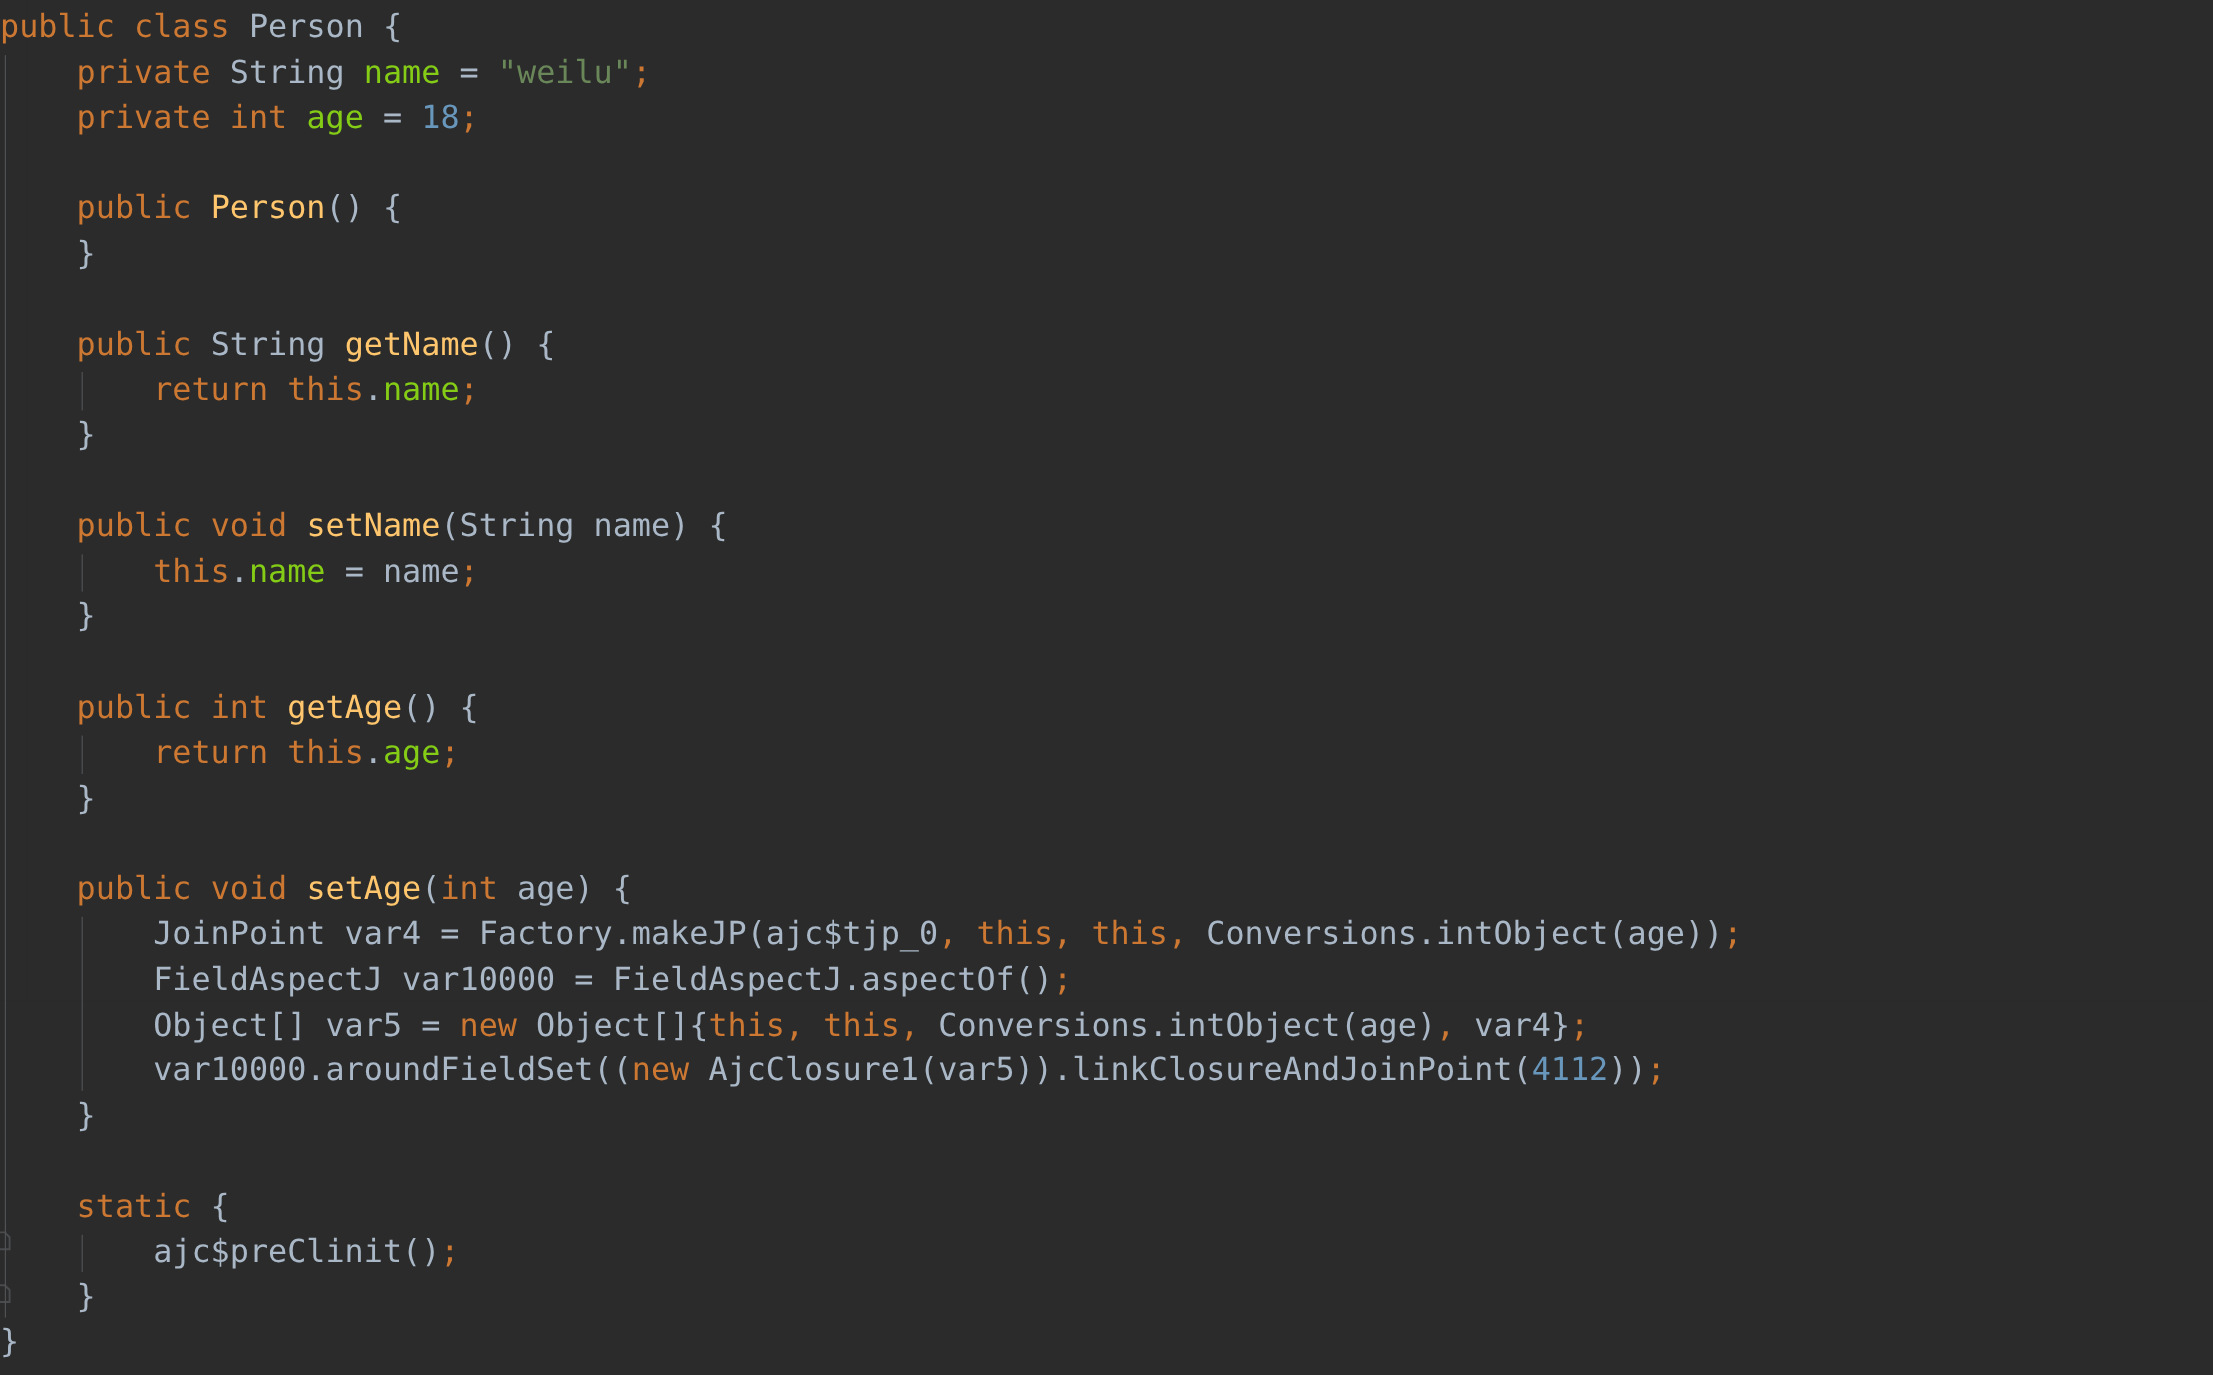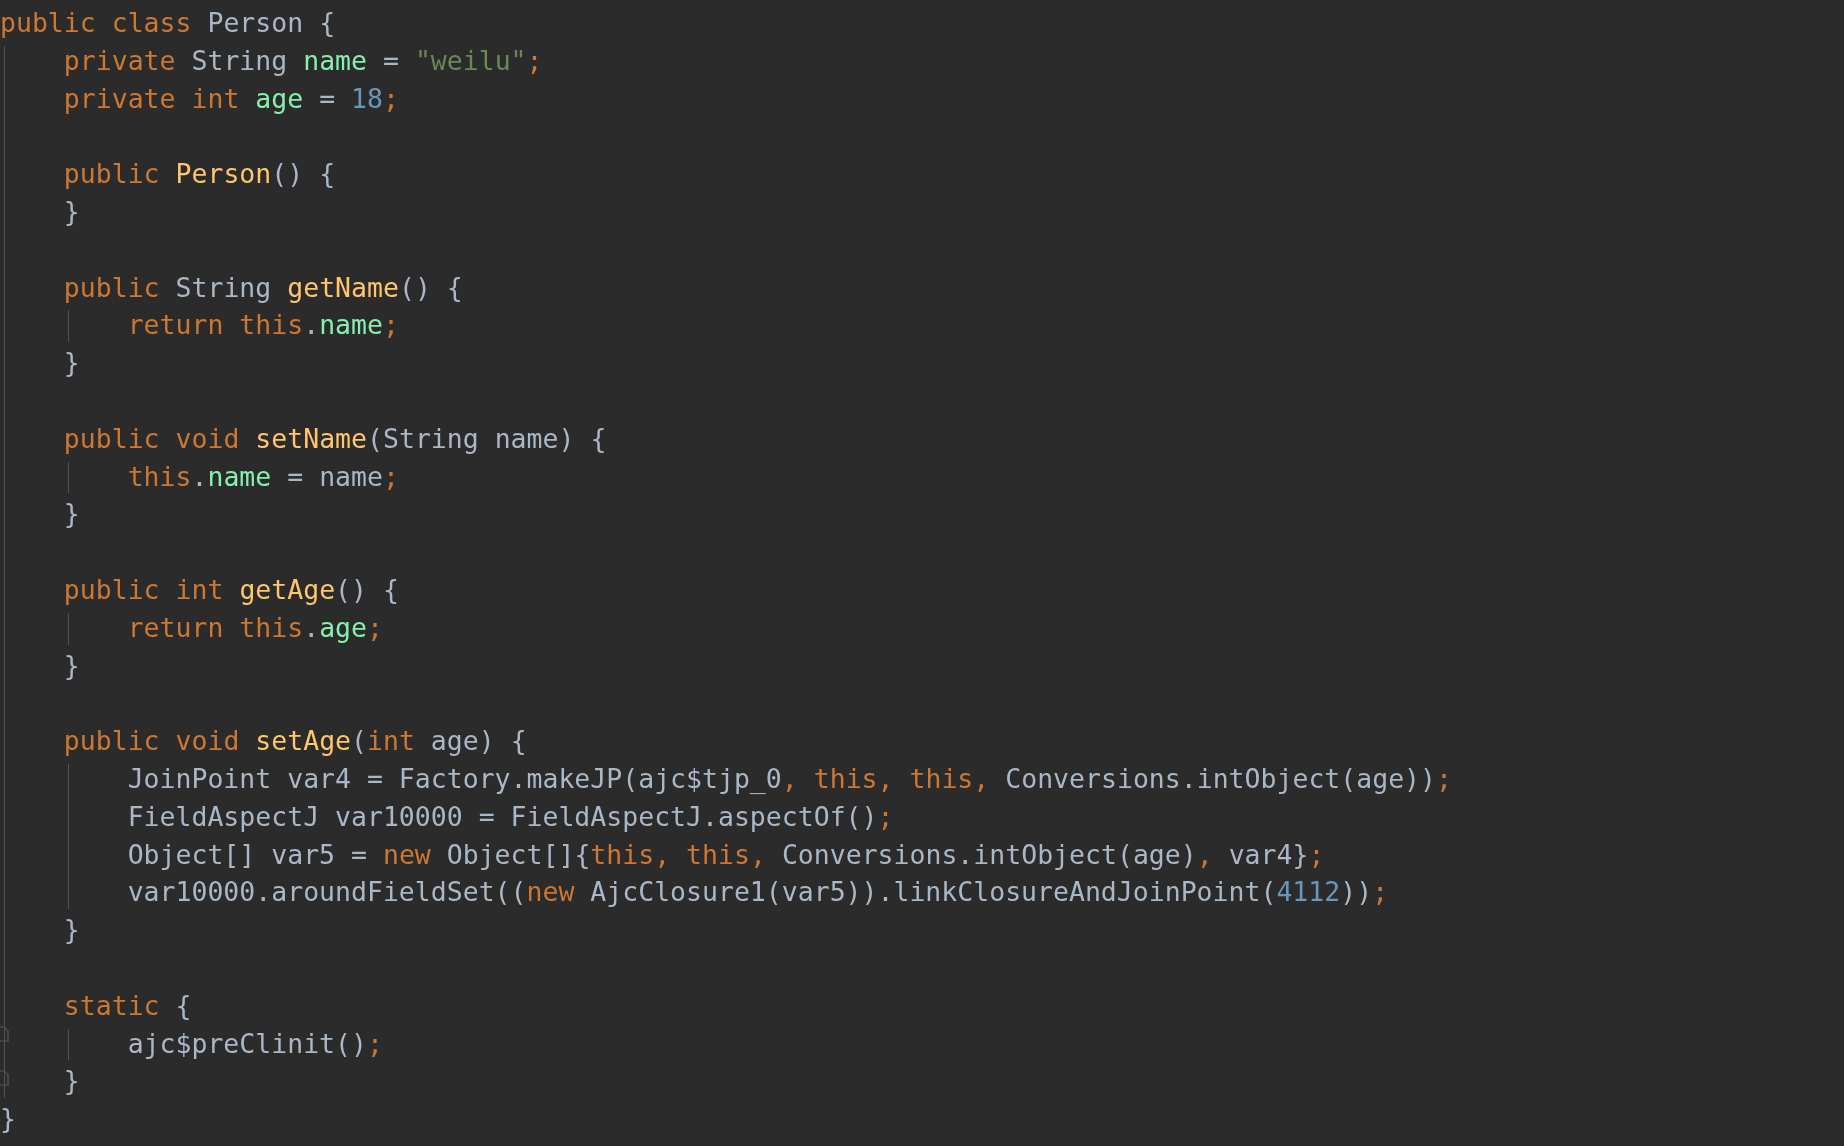--- a/index.html
+++ b/index.html
@@ -57,21 +57,21 @@
     position: absolute;
     width: 1px;
     background: #4f5254;
     pointer-events: none;
   }
 
   
   .kw   { color: #cc7832; }             
   .id   { color: #a9b7c6; }             
   .meth { color: #ffc66d; }             
-  .fld  { color: #86efac; }             
+  .fld  { color: #84cc16; }             
   .str  { color: #6a8759; }             
   .num  { color: #6897bb; }             
   .semi { color: #cc7832; }             
   .stat { color: #a9b7c6; }  
 </style>
 </head>
 <body>
 
 <div id="editor">
 

